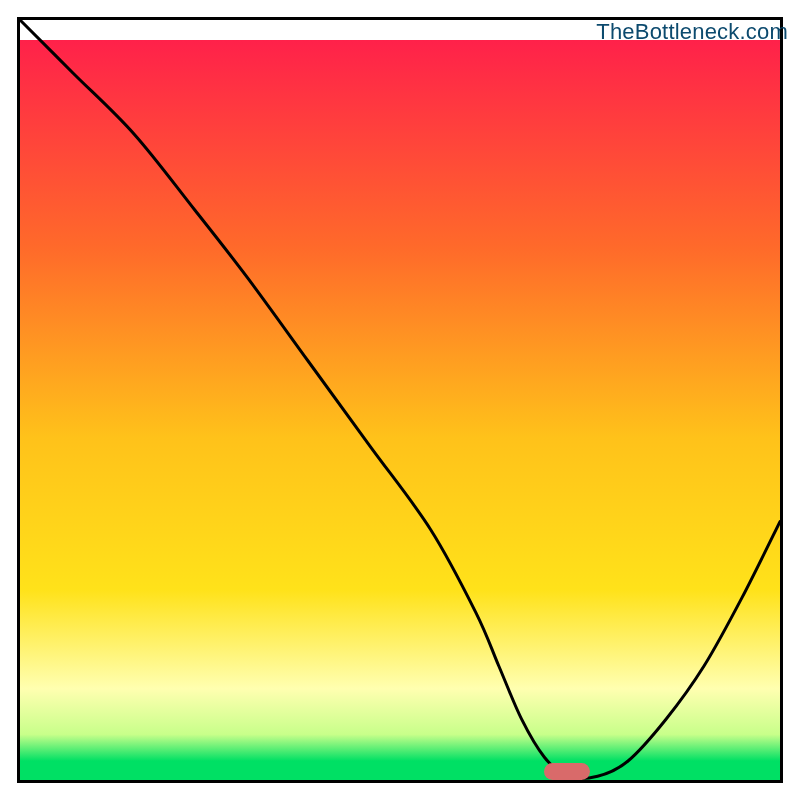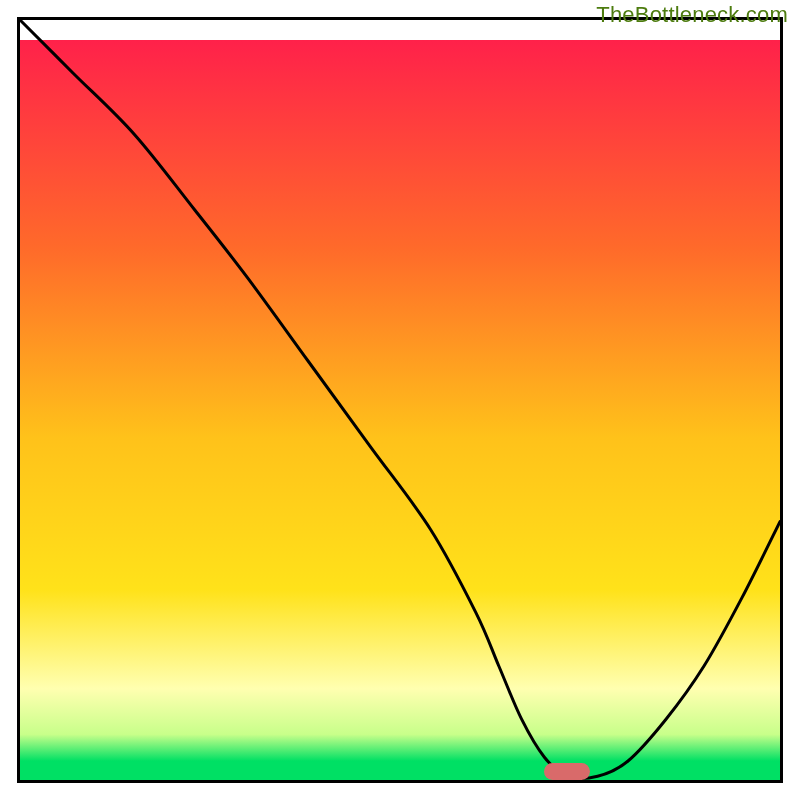--- a/index.html
+++ b/index.html
@@ -10,23 +10,23 @@
     background: #ffffff;
     font-family: Arial, Helvetica, sans-serif;
   }
   .frame {
     position: relative;
     width: 800px;
     height: 800px;
   }
   .watermark {
     position: absolute;
-    top: 2px;
+    top: 19px;
     right: 12px;
-    color: #4d7c0f;
+    color: #0c4a6e;
     font-size: 22px;
     font-weight: 500;
     letter-spacing: 0.2px;
     z-index: 40;
   }
   .plot {
     position: absolute;
     left: 17px;
     top: 17px;
     width: 766px;

